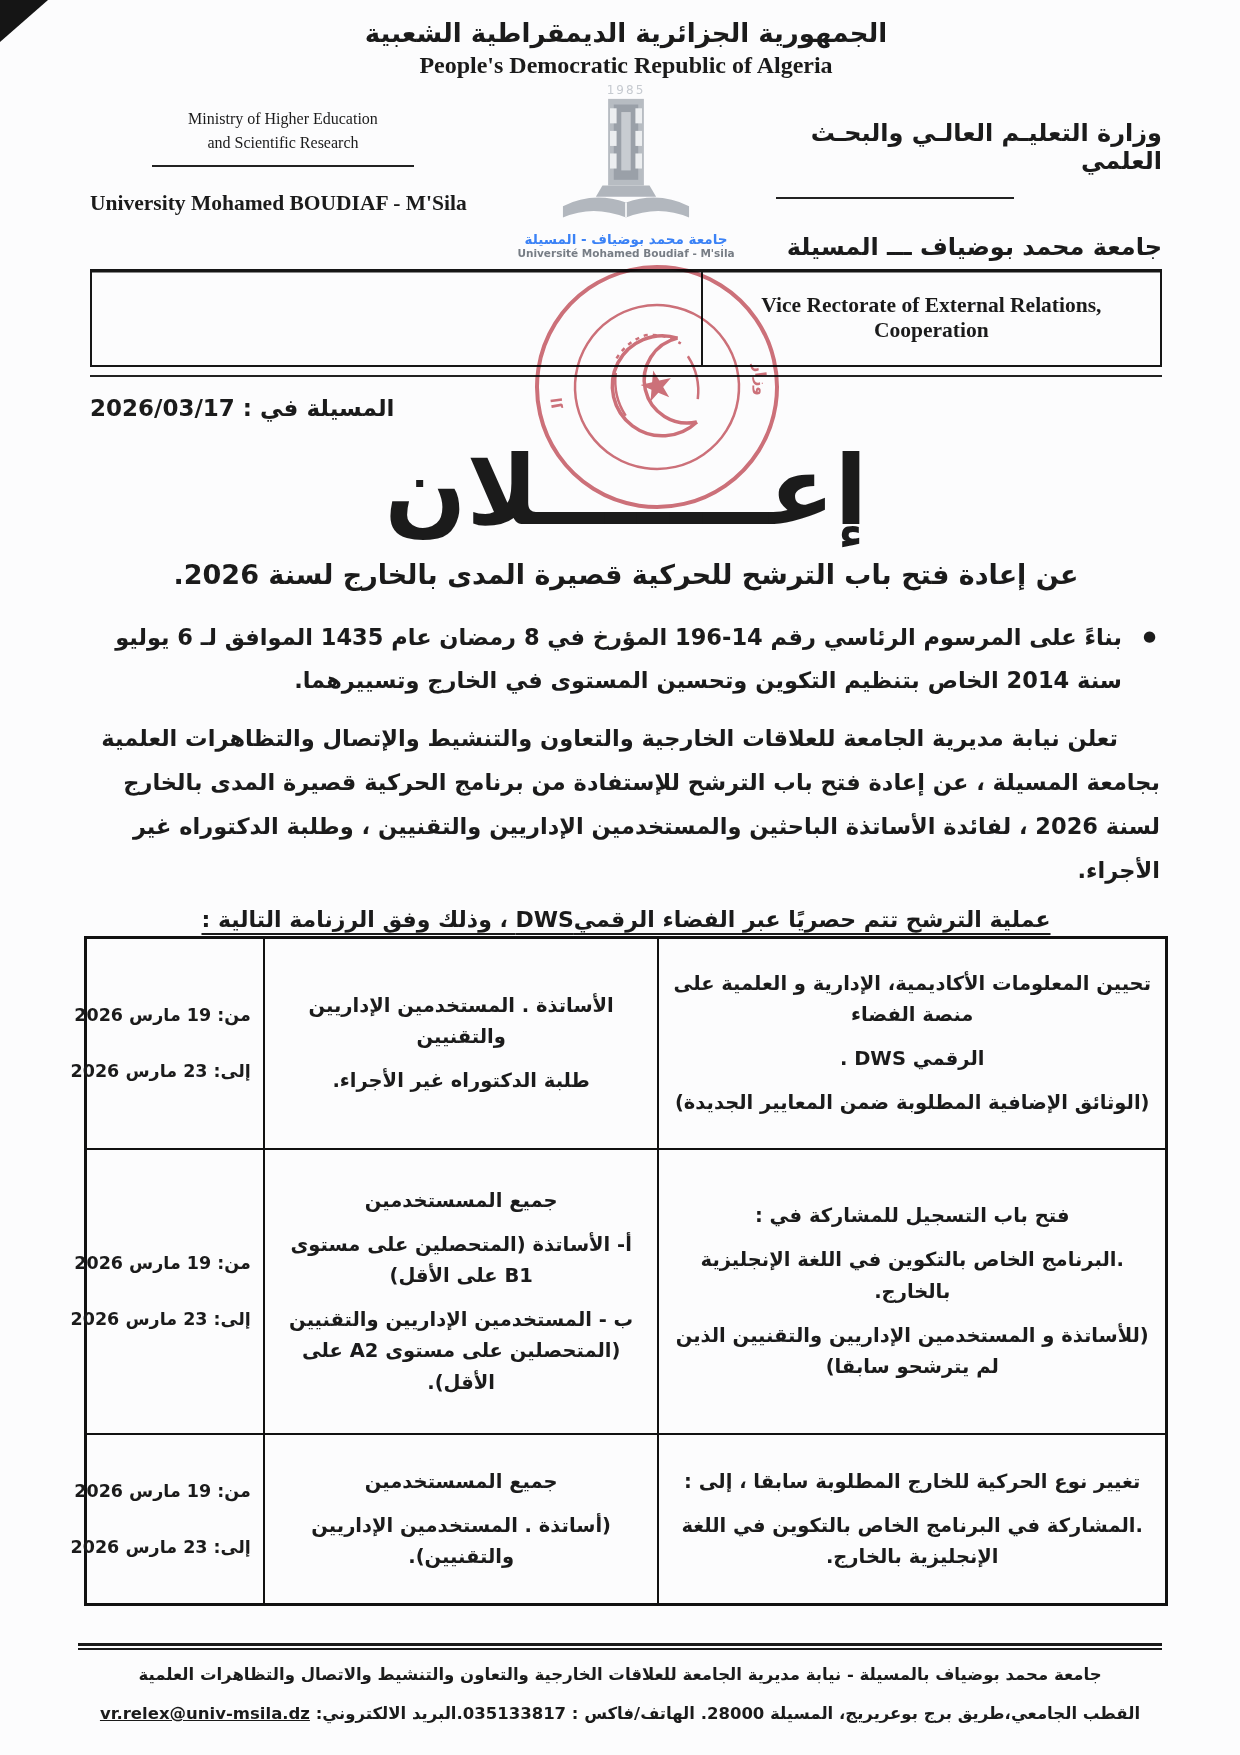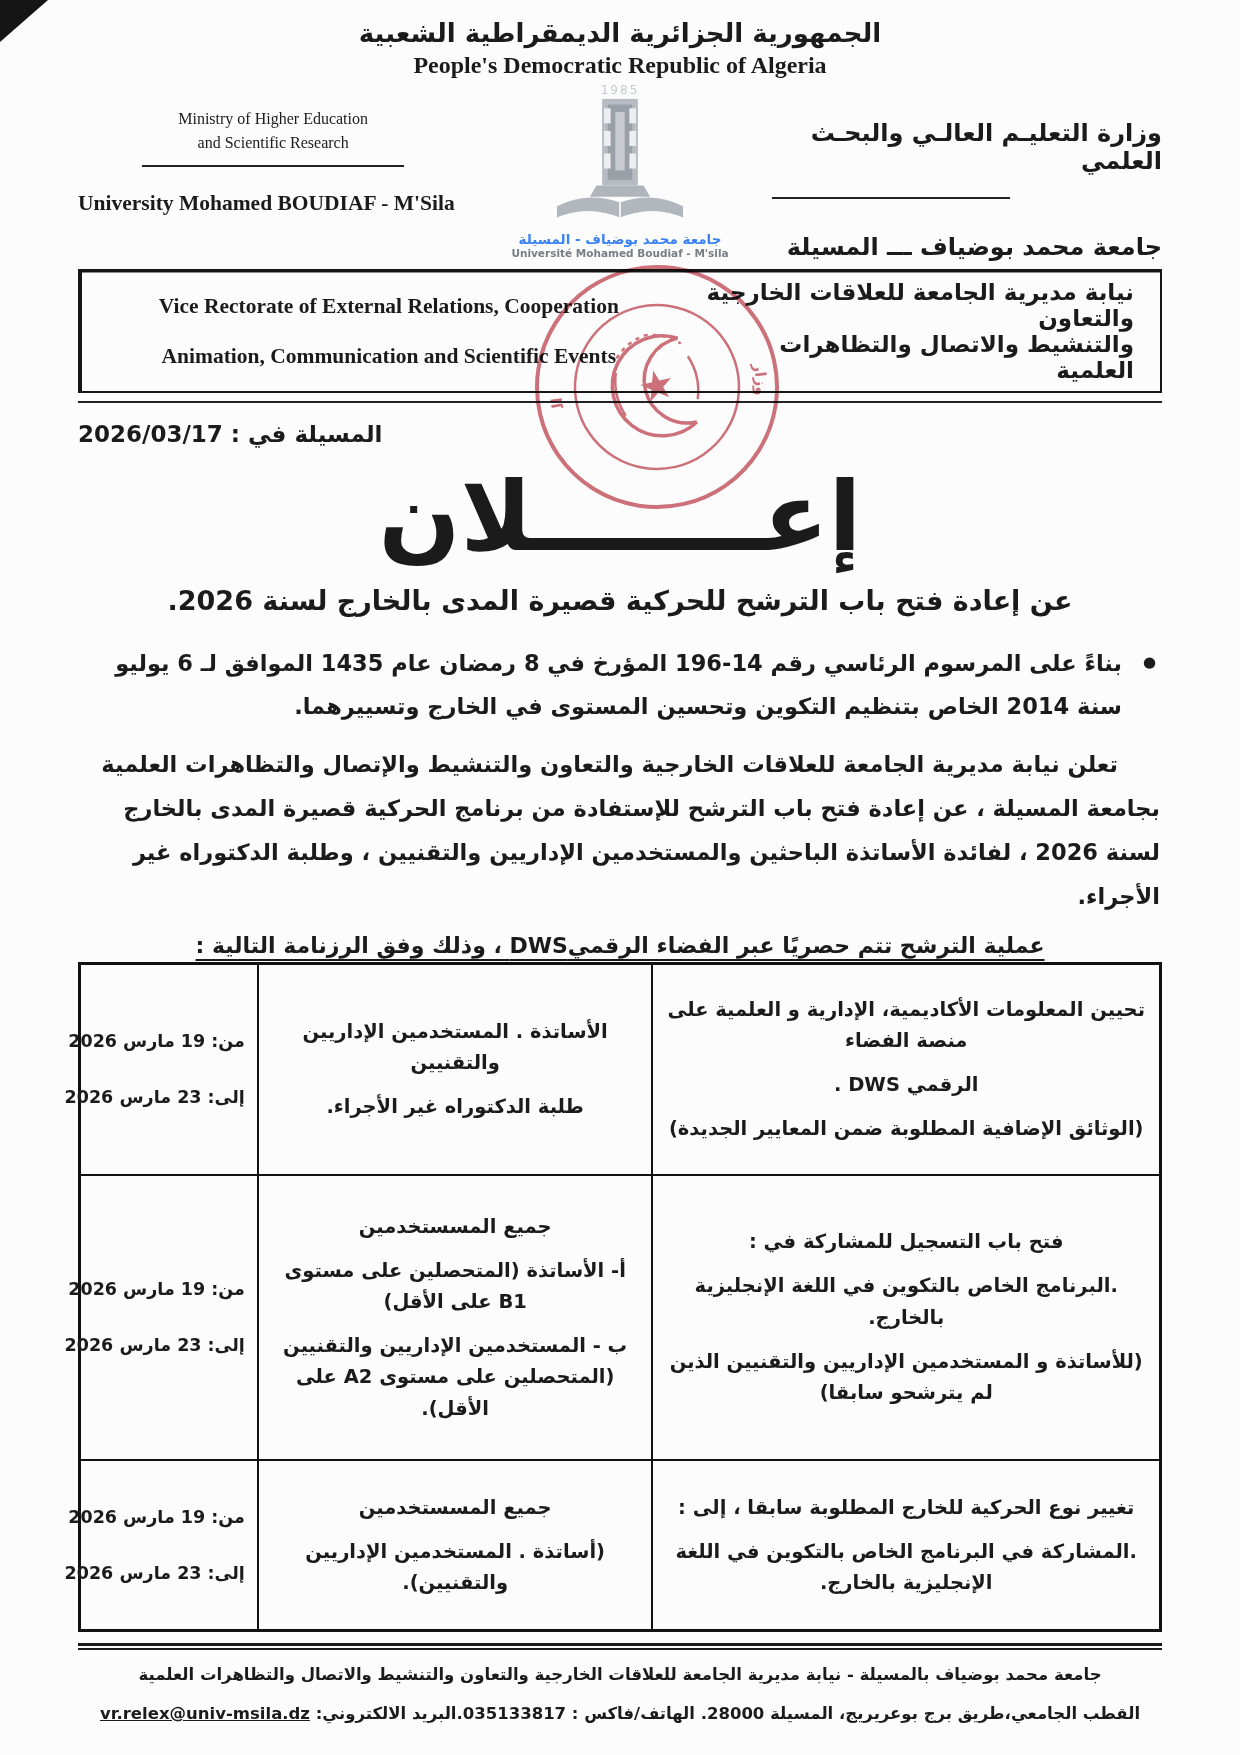--- a/index.html
+++ b/index.html
@@ -7,20 +7,21 @@
   .page {
     position: relative;
     width: 1240px;
     height: 1755px;
     margin: 0 auto;
     background: #fcfcfd;
     color: #1b1b1b;
     font-family: "DejaVu Sans", sans-serif;
     overflow: hidden;
     direction: rtl;
+    padding-left: 12px;
   }
   .en { font-family: "Liberation Serif", "DejaVu Serif", serif; direction: ltr; }
 
   
   .scan-corner {
     position: absolute; top: 0; left: 0; width: 0; height: 0;
     border-top: 42px solid #151515; border-right: 48px solid transparent;
   }
 
   
@@ -142,27 +143,22 @@
       <div class="ministry-en en">
         <div>Ministry of Higher Education</div>
         <div>and Scientific Research</div>
       </div>
       <div class="rule-under-ministry-en"></div>
       <div class="university-en en">University Mohamed BOUDIAF  -  M'Sila</div>
     </div>
   </div>
 
   <div class="vice-box">
-    <div class="vb-ar">
-      <div>نيابة مديرية الجامعة للعلاقات الخارجية والتعاون</div>
-      <div>والتنشيط والاتصال والتظاهرات العلمية</div>
-    </div>
     <div class="vb-en">
       <div class="en">Vice Rectorate of External Relations, Cooperation</div>
-      <div class="en">Animation, Communication and Scientific Events</div>
     </div>
   </div>
 
   <div class="full-rule"></div>
 
   <div class="date-line">
     <span class="dl-wrap"><span>المسيلة في :</span> <span>2026/03/17</span></span>
   </div>
 
   <div class="stamp">

